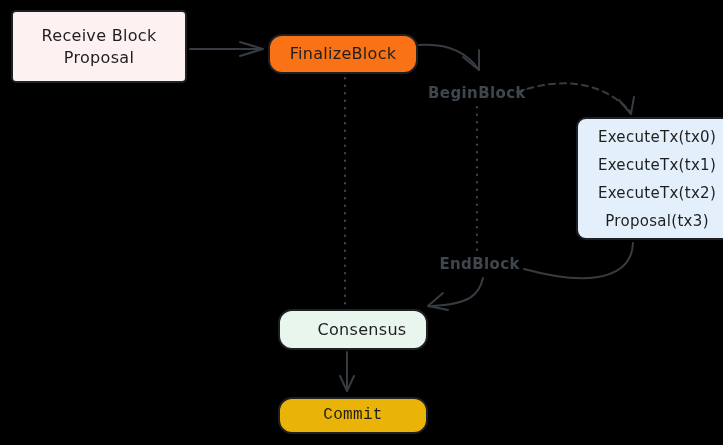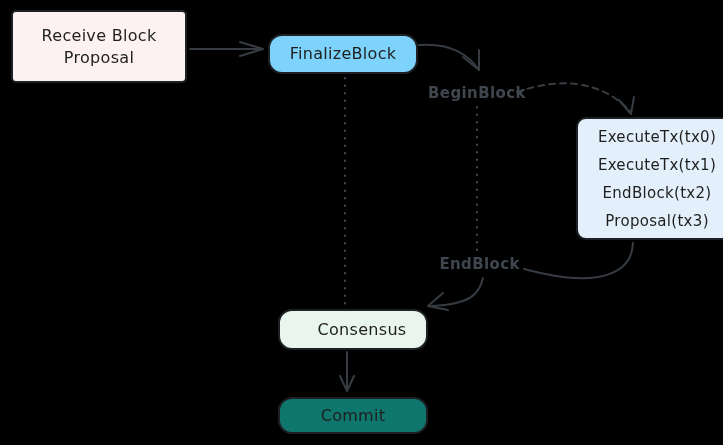--- a/index.html
+++ b/index.html
@@ -89,30 +89,30 @@
     <path d="M 347 352 L 347 388"></path>
     <path d="M 340 376 L 347 391 L 354 376"></path>
 
     <path stroke="#43494f" stroke-dasharray="0.5 7" d="M 345 78 L 345 304"></path>
     <path stroke="#43494f" stroke-dasharray="0.5 7" d="M 477 107 L 477 250"></path>
   </svg>
 
   <div class="node node-receive" style="background-color: rgb(253, 241, 242);">Receive Block
 Proposal</div>
 
-  <div class="node node-finalize" style="background-color: #7dd3fc;">FinalizeBlock</div>
+  <div class="node node-finalize" style="background-color: #f97316;">FinalizeBlock</div>
 
   <div class="node node-execute" style="background-color: rgb(227, 240, 251);">
     <div>ExecuteTx(tx0)</div>
     <div>ExecuteTx(tx1)</div>
-    <div>EndBlock(tx2)</div>
+    <div>ExecuteTx(tx2)</div>
     <div>Proposal(tx3)</div>
   </div>
 
   <div class="node node-consensus" style="background-color: rgb(233, 246, 238);">Consensus</div>
 
-  <div class="node node-commit" style="background-color: #0f766e;">Commit</div>
+  <div class="node node-commit" style="background-color: #eab308; font-family: Liberation Mono, monospace;">Commit</div>
 
   <div class="edge-label label-beginblock">BeginBlock</div>
 
   <div class="edge-label label-endblock">EndBlock</div>
 
 </div>
 
 </body></html>

